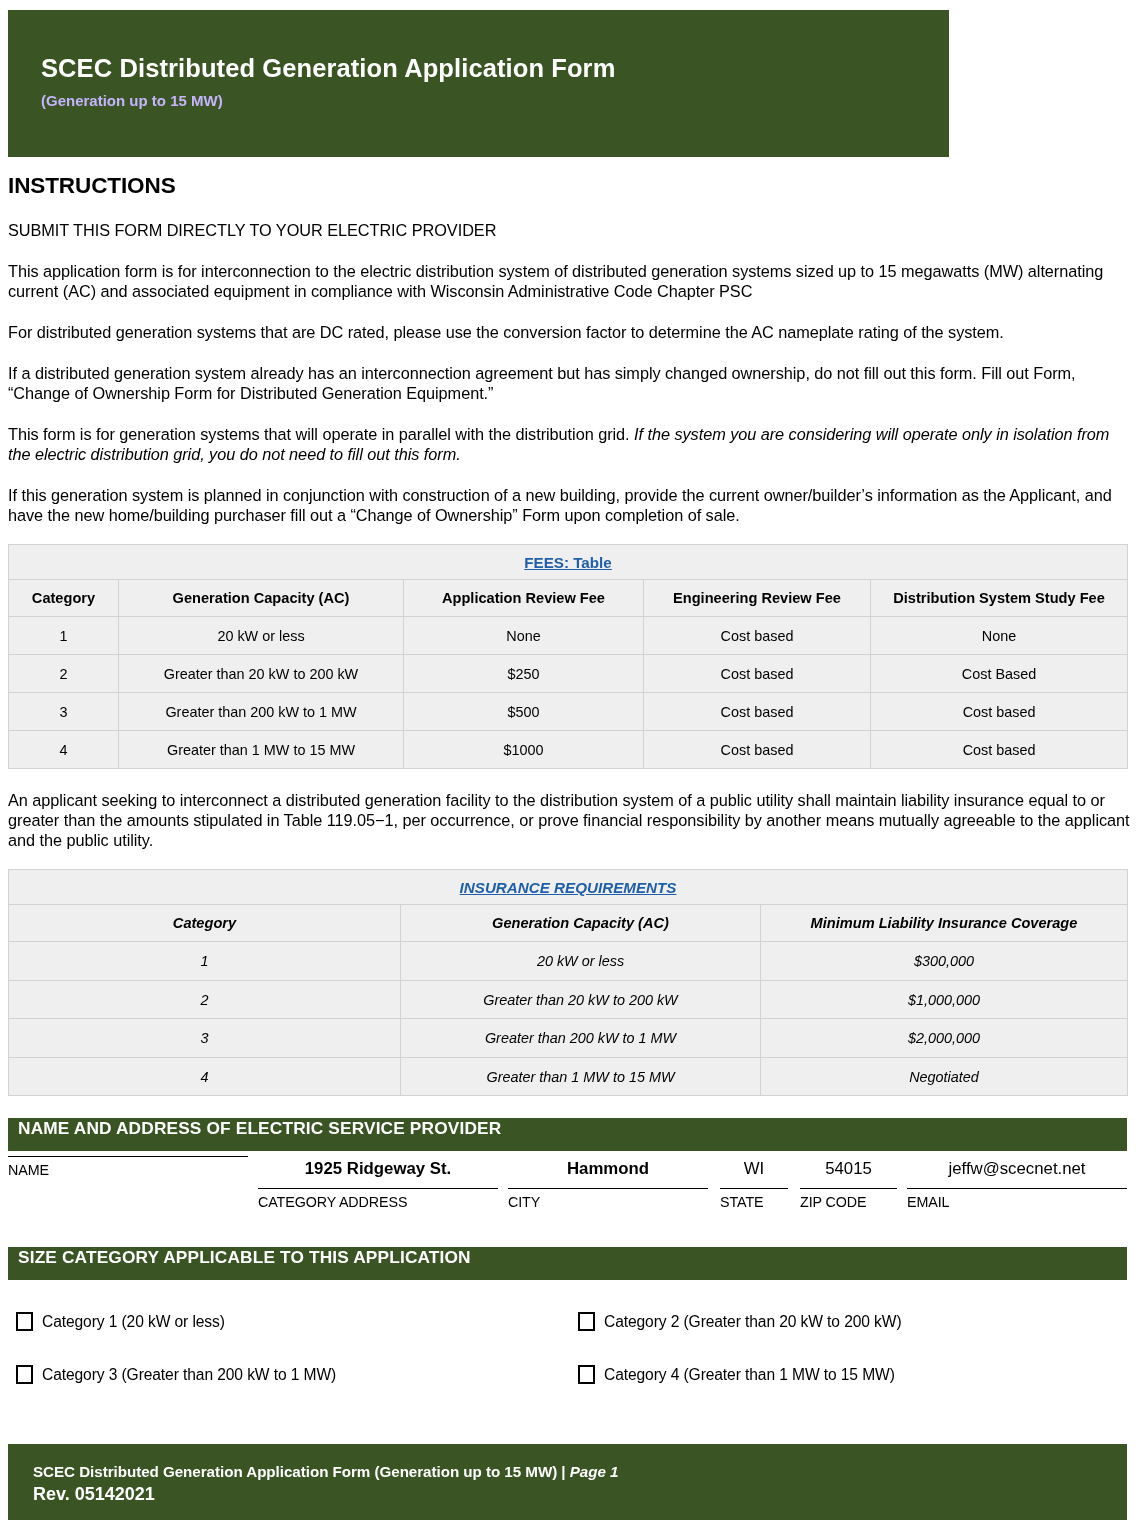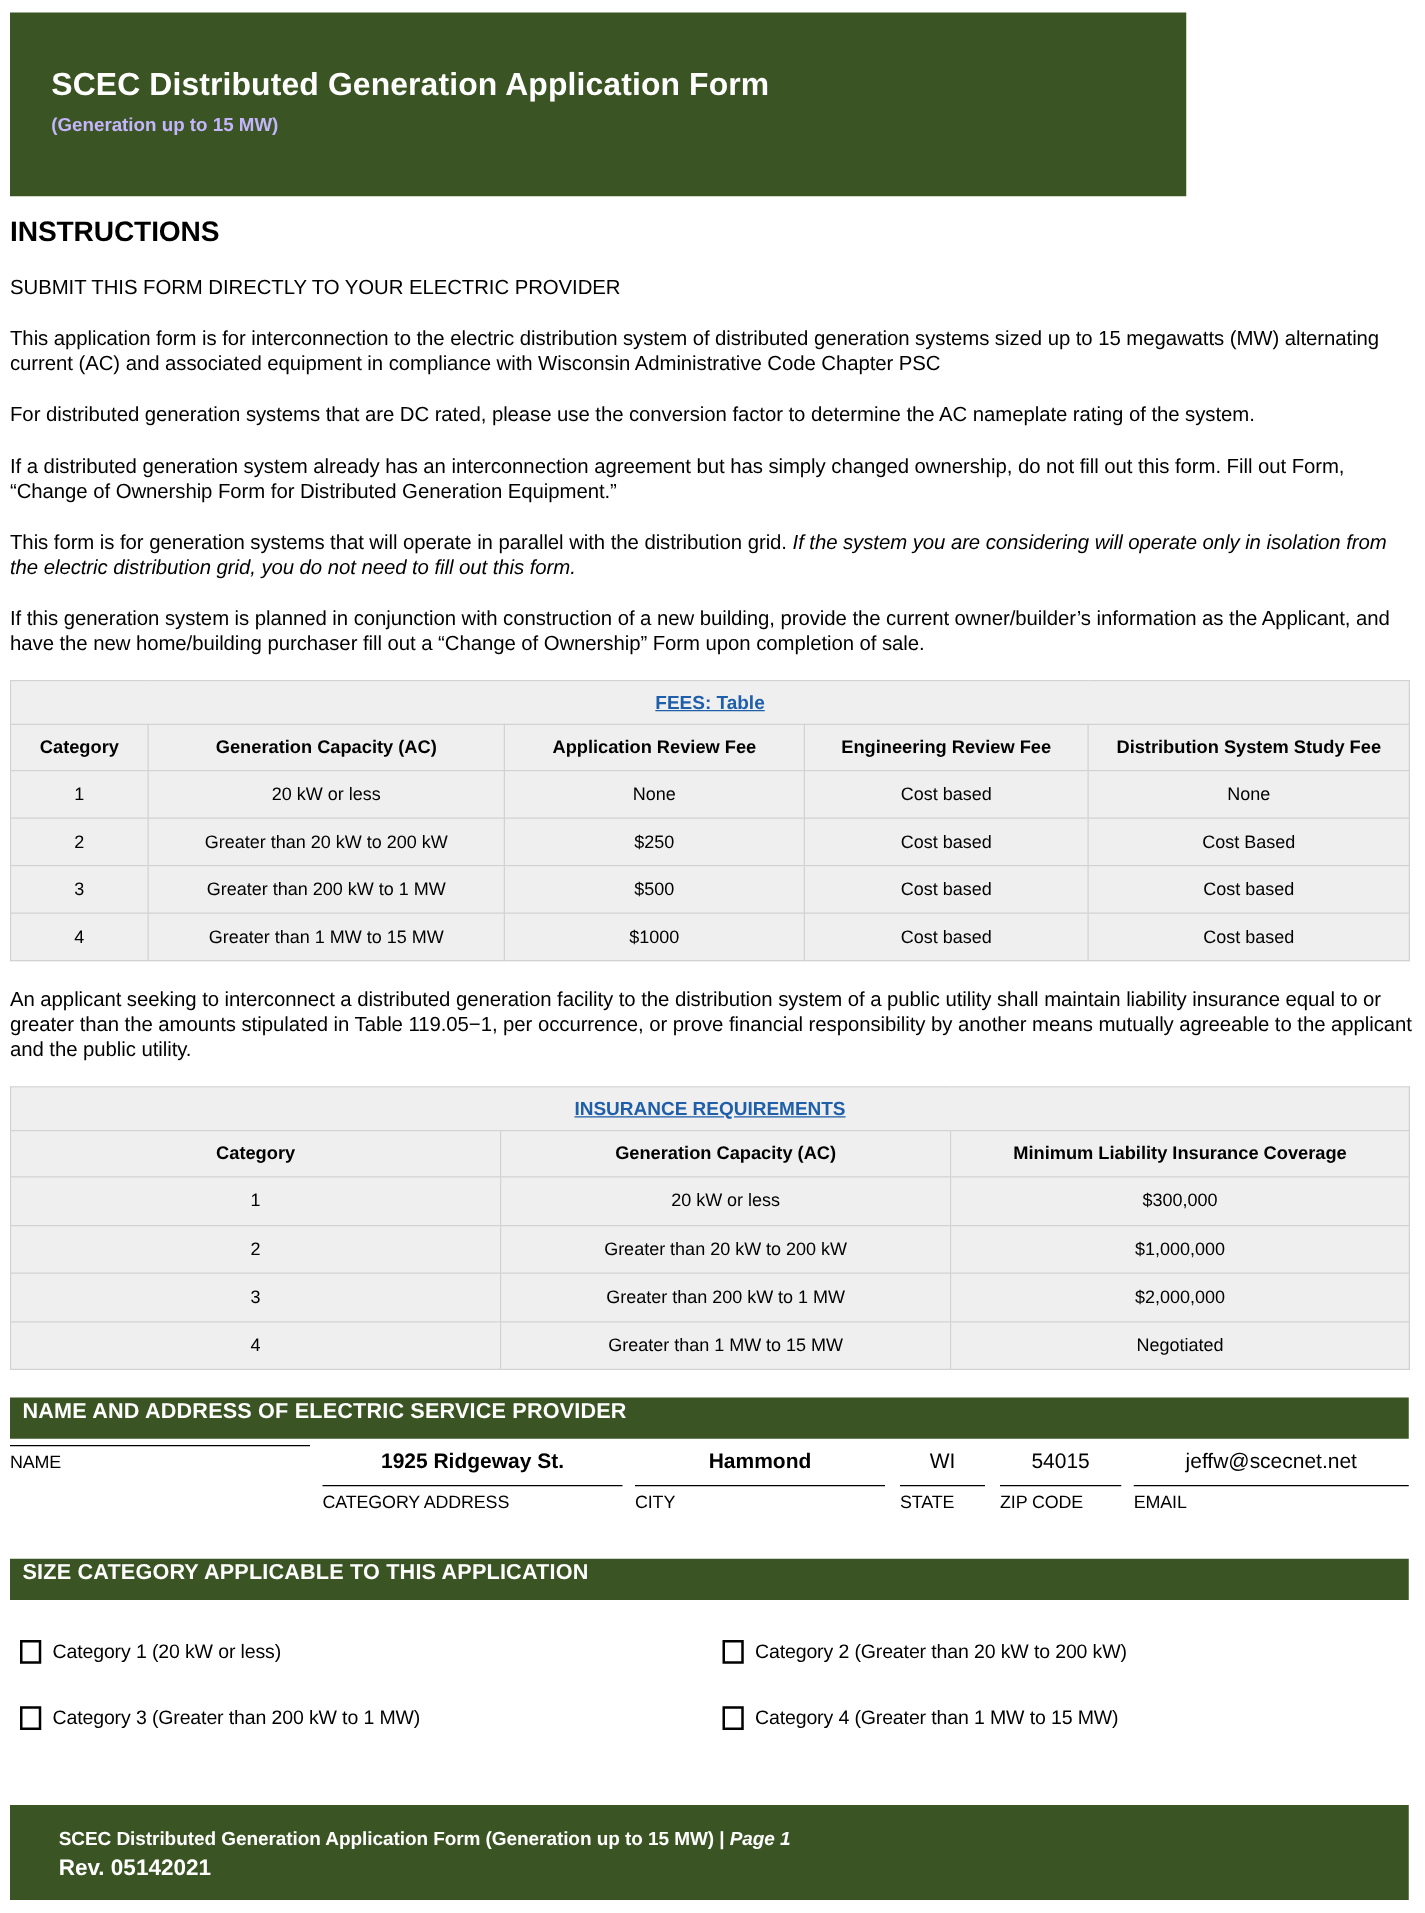--- a/index.html
+++ b/index.html
@@ -103,21 +103,21 @@
   table.fees-table col.c0 { width: 110px; }
   table.fees-table col.c1 { width: 285px; }
   table.fees-table col.c2 { width: 240px; }
   table.fees-table col.c3 { width: 227px; }
   table.fees-table col.c4 { width: 257px; }
 
   
   table.ins-table col.c0 { width: 392px; }
   table.ins-table col.c1 { width: 360px; }
   table.ins-table col.c2 { width: 367px; }
-  table.ins-table td { height: 37.5px; }
+  table.ins-table td { height: 37.5px; font-style: italic; }
 
   
   .green-bar {
     width: 1119px;
     background: #3b5424;
     color: #ffffff;
     font-size: 17.3px;
     font-weight: bold;
     letter-spacing: 0.15px;
     box-sizing: border-box;
@@ -184,21 +184,21 @@
 
   
   .footer-banner {
     position: absolute;
     left: 8px;
     top: 1444px;
     width: 1119px;
     height: 76px;
     background: #3b5424;
     box-sizing: border-box;
-    padding: 19px 0 0 39px;
+    padding: 19px 0 0 25px;
     color: #ffffff;
   }
   .footer-line1 {
     font-size: 15.2px;
     font-weight: bold;
     letter-spacing: -0.05px;
   }
   .footer-line1 .page-italic {
     font-style: italic;
   }

